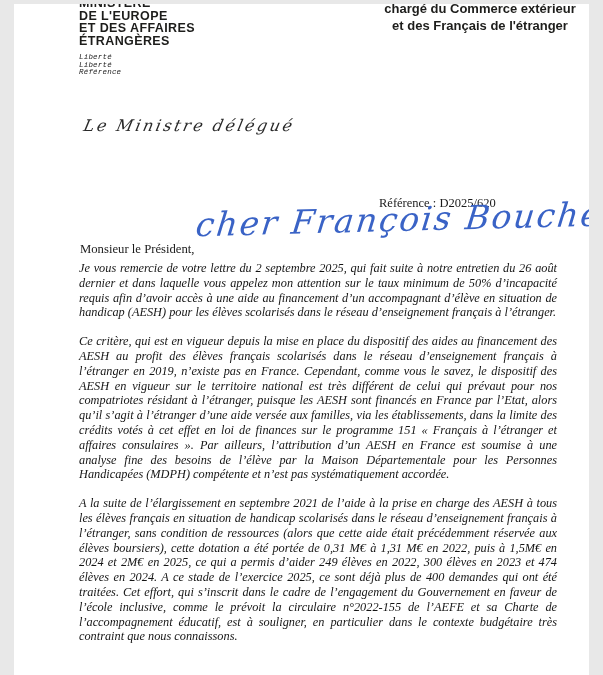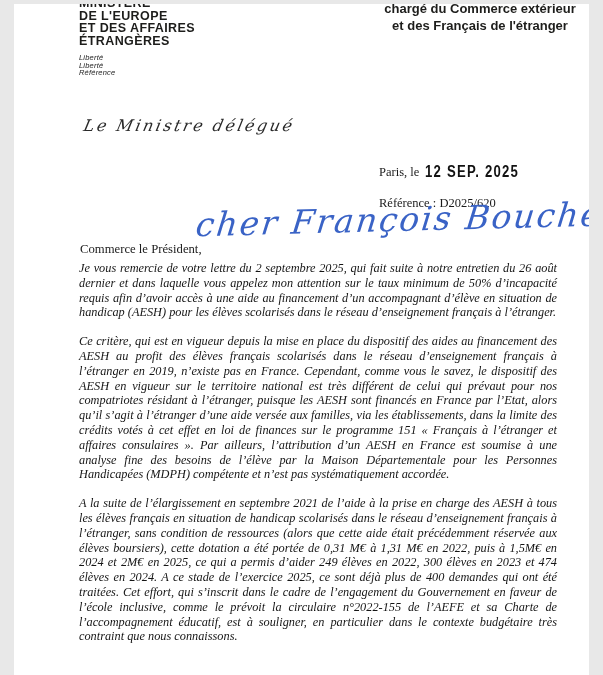--- a/index.html
+++ b/index.html
@@ -17,21 +17,21 @@
   .ministry{
     position:absolute;left:65px;top:-7px;
     font-family:"Liberation Sans", sans-serif;
     font-weight:bold;
     font-size:12.5px;line-height:12.5px;
     letter-spacing:.4px;color:#1d1d1b;
   }
   .ministry .name-line{white-space:nowrap;}
   .motto{
     margin-top:7px;
-    font-family:Liberation Sans, sans-serif;
+    font-family:Liberation Mono, monospace;
     font-style:italic;font-weight:normal;
     font-size:7.5px;line-height:7.6px;letter-spacing:.2px;color:#222;
   }
   
   .office{
     position:absolute;left:332px;top:-3px;width:268px;
     text-align:center;
     font-family:"Liberation Sans", sans-serif;
     font-weight:bold;font-size:13px;line-height:16.5px;color:#1d1d1b;
   }
@@ -96,26 +96,23 @@
     </div>
   </div>
 
   <div class="office">
     <div>chargé du Commerce extérieur</div>
     <div>et des Français de l'étranger</div>
   </div>
 
   <div class="sender-title">Le Ministre délégué</div>
 
-  <div class="dateline">
-    <span>Paris, le</span><span class="date-stamp">12 SEP. 2025</span>
-  </div>
   <div class="reference">Référence : D2025/620</div>
 
-  <div class="salutation-printed">Commerce le Président,</div>
+  <div class="salutation-printed">Monsieur le Président,</div>
   <div class="handwritten">cher François Boucher,</div>
 
   <div class="letter-body">
     <p>Je vous remercie de votre lettre du 2 septembre 2025, qui fait suite à notre entretien du 26 août dernier et dans laquelle vous appelez mon attention sur le taux minimum de 50% d’incapacité requis afin d’avoir accès à une aide au financement d’un accompagnant d’élève en situation de handicap (AESH) pour les élèves scolarisés dans le réseau d’enseignement français à l’étranger.</p>
     <p>Ce critère, qui est en vigueur depuis la mise en place du dispositif des aides au financement des AESH au profit des élèves français scolarisés dans le réseau d’enseignement français à l’étranger en 2019, n’existe pas en France. Cependant, comme vous le savez, le dispositif des AESH en vigueur sur le territoire national est très différent de celui qui prévaut pour nos compatriotes résidant à l’étranger, puisque les AESH sont financés en France par l’Etat, alors qu’il s’agit à l’étranger d’une aide versée aux familles, via les établissements, dans la limite des crédits votés à cet effet en loi de finances sur le programme 151 « Français à l’étranger et affaires consulaires ».  Par ailleurs, l’attribution d’un AESH en France est soumise à une analyse fine des besoins de l’élève par la Maison Départementale pour les Personnes Handicapées (MDPH) compétente et n’est pas systématiquement accordée.</p>
     <p>A la suite de l’élargissement en septembre 2021 de l’aide à la prise en charge des AESH à tous les élèves français en situation de handicap scolarisés dans le réseau d’enseignement français à l’étranger, sans condition de ressources (alors que cette aide était précédemment réservée aux élèves boursiers), cette dotation a été portée de 0,31 M€ à 1,31 M€ en 2022, puis à 1,5M€ en 2024 et 2M€ en 2025, ce qui a permis d’aider 249 élèves en 2022, 300 élèves en 2023 et 474 élèves en 2024. A ce stade de l’exercice 2025, ce sont déjà plus de 400 demandes qui ont été traitées. Cet effort, qui s’inscrit dans le cadre de l’engagement du Gouvernement en faveur de l’école inclusive, comme le prévoit la circulaire n°2022-155 de l’AEFE et sa Charte de l’accompagnement éducatif, est à souligner, en particulier dans le contexte budgétaire très contraint que nous connaissons.</p>
   </div>
 
 </div>
 

